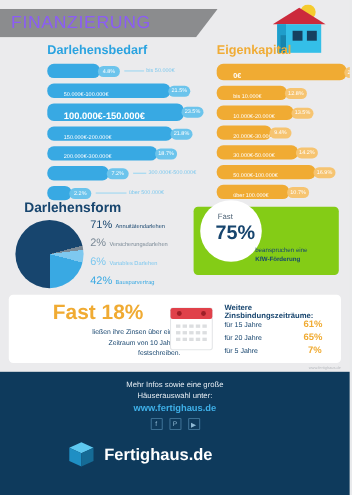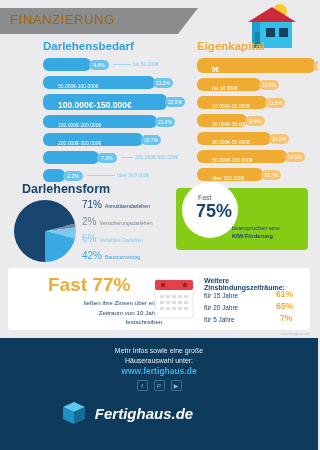--- a/index.html
+++ b/index.html
@@ -12,21 +12,21 @@
   .sheet { width:318px; height:450px; position:relative; background:#ebebed; }
 
   
   .header-band {
     position:absolute; top:8px; left:0; width:198px; height:26px;
     background:#8b8c8e;
     clip-path:polygon(0 0, 198px 0, 178px 26px, 0 26px);
   }
   .header-title {
     position:absolute; top:12px; left:10px;
-    font-size:13px; letter-spacing:.6px; color:#a16207;
+    font-size:16px; letter-spacing:.6px; color:#8b5cf6;
     font-weight:400;
   }
   .house { position:absolute; top:4px; left:242px; width:60px; height:48px; }
 
   
   .col { position:absolute; top:40px;margin-left:35px; }
   .col-left  { left:8px;  width:150px; }
   .col-right { left:162px; width:148px; }
   .col-title { font-size:11.5px; font-weight:bold; margin-bottom:5px; }
   .t-blue { color:#2aa3e0; }
@@ -110,21 +110,21 @@
   .footer-url {
     position:absolute; top:28px; left:0; width:318px; text-align:center;
     font-size:8.5px; font-weight:bold; color:#3fb0e8;
   }
   .socials { position:absolute; top:42px; left:0; width:318px; display:flex; justify-content:center; gap:6px; }
   .soc {
     width:11px; height:11px; border:1px solid #3c6f93; border-radius:1px;
     display:flex; align-items:center; justify-content:center;
     font-size:6px; color:#8fb9d4;
   }
-  .brand { position:absolute; top:62px; left:0; width:254px; display:flex; align-items:center; justify-content:center; gap:8px;font-style:italic; }
+  .brand { position:absolute; top:62px; left:0; width:254px; display:flex; align-items:center; justify-content:center; gap:8px; }
   .brand-name { font-size:15px; font-weight:bold; color:#ffffff; }
 </style>
 </head>
 <body>
 
 <div class="sheet">
 
   <div class="header-band"></div>
   <div class="header-title">FINANZIERUNG</div>
 
@@ -273,21 +273,21 @@
     <div class="kfw-circle"></div>
     <div class="kfw-fast">Fast</div>
     <div class="kfw-num">75%</div>
     <div class="kfw-sub">
       <span>beanspruchen eine</span><br>
       <b>KfW-Förderung</b>
     </div>
   </div>
 
   <div class="f50-card">
-    <div class="f50-num">Fast 77%</div>
+    <div class="f50-num">Fast 18%</div>
     <div class="f50-txt">
       <span>ließen ihre Zinsen über einen</span><br>
       <span>Zeitraum von 10 Jahren</span><br>
       <span>festschreiben.</span>
     </div>
 
     <svg class="cal" viewBox="0 0 40 44">
       <rect x="1" y="4" width="38" height="38" rx="2" fill="#ffffff" stroke="#e4e6e8" stroke-width="1"></rect>
       <rect x="1" y="4" width="38" height="10" rx="2" fill="#e0414a"></rect>
       <circle cx="9" cy="9" r="2.2" fill="#9e1f27"></circle>

